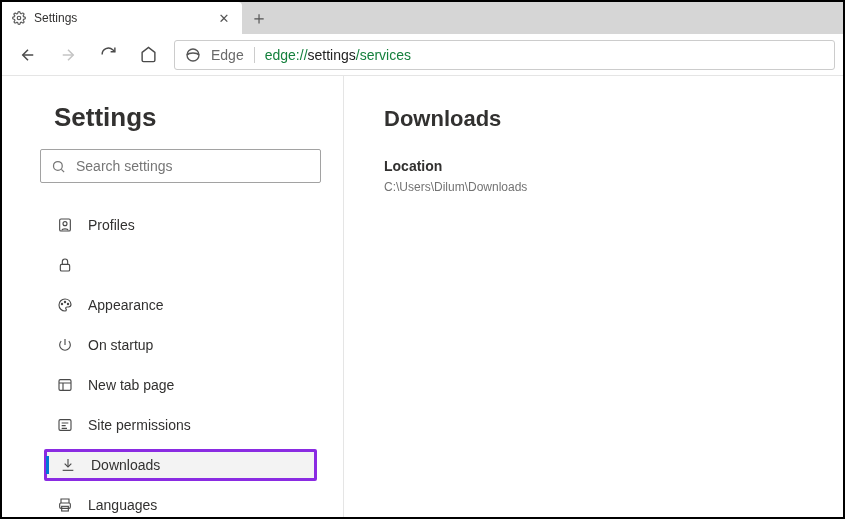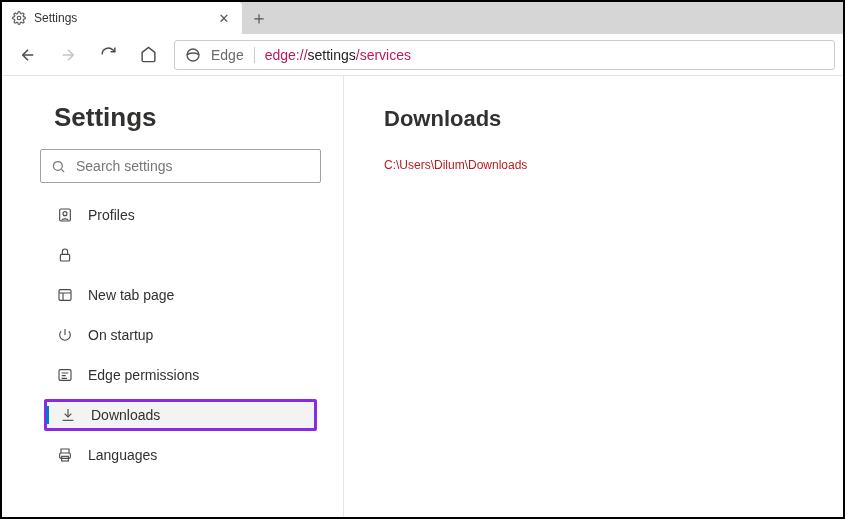--- a/index.html
+++ b/index.html
@@ -64,21 +64,21 @@
       display: flex;
       align-items: center;
       padding: 0 10px;
       gap: 10px;
       font-size: 14px;
       color: #6a6a6a;
     }
     .addressbar .divider {
       width: 1px; height: 16px; background: #ccc;
     }
-    .url-part { color: #be185d; }
+    .url-part { color: #15803d; }
     .url-bold { color: #222; }
     .content {
       display: flex;
       height: calc(100% - 72px);
     }
     .sidebar {
       width: 342px;
       border-right: 1px solid #e5e5e5;
       padding: 26px 22px 0 38px;
     }
@@ -89,21 +89,21 @@
       padding-left: 14px;
     }
     .search {
       height: 34px;
       border: 1px solid #a2a2a2;
       border-radius: 2px;
       display: flex;
       align-items: center;
       padding: 0 10px;
       gap: 10px;
-      margin-bottom: 12px;
+      margin-bottom: 22px;
       color: #767676;
     }
     .nav { display: flex; flex-direction: column; }
     .nav-item {
       height: 32px;
       display: flex;
       align-items: center;
       padding: 0 12px;
       gap: 14px;
       cursor: pointer;
@@ -132,21 +132,21 @@
       font-weight: 600;
       margin-bottom: 26px;
     }
     .section-label {
       font-size: 14px;
       font-weight: 600;
       margin-bottom: 6px;
     }
     .section-value {
       font-size: 12px;
-      color: #b91c1c;
+      color: #737373;
       margin-bottom: 36px;
     }
     .toggle-label {
       font-size: 14px;
       font-weight: 600;
     }
     svg { display:block; }
   </style>
 </head>
 <body>
@@ -231,43 +231,54 @@
         <span class="icn">
             <svg width="16" height="16" viewBox="0 0 24 24" fill="none" stroke="currentColor" stroke-width="1.7">
               <rect x="5" y="11" width="14" height="10" rx="2"></rect>
               <path d="M8 11V7a4 4 0 0 1 8 0v4"></path>
             </svg>
           </span>
       </div>
       <div class="nav-item">
         <span class="icn">
             <svg width="16" height="16" viewBox="0 0 24 24" fill="none" stroke="currentColor" stroke-width="1.7">
+              <path d="M12 3a9 9 0 1 0 0 18c1.5 0 2-1 2-2s-1-1-1-2 1-2 2-2h2a4 4 0 0 0 4-4 9 9 0 0 0-9-8z"></path>
+              <circle cx="7.5" cy="10.5" r="1"></circle>
+              <circle cx="12" cy="7.5" r="1"></circle>
+              <circle cx="16.5" cy="10.5" r="1"></circle>
+            </svg>
+          </span>
+        <span>Appearance</span>
+      </div>
+      <div class="nav-item">
+        <span class="icn">
+            <svg width="16" height="16" viewBox="0 0 24 24" fill="none" stroke="currentColor" stroke-width="1.7">
+              <path d="M12 3v9"></path>
+              <path d="M6.3 6.3a8 8 0 1 0 11.4 0"></path>
+            </svg>
+          </span>
+        <span>On startup</span>
+      </div>
+      <div class="nav-item">
+        <span class="icn">
+            <svg width="16" height="16" viewBox="0 0 24 24" fill="none" stroke="currentColor" stroke-width="1.7">
               <rect x="3" y="4" width="18" height="16" rx="2"></rect>
               <path d="M3 9h18M9 9v11"></path>
             </svg>
           </span>
         <span>New tab page</span>
       </div>
       <div class="nav-item">
         <span class="icn">
             <svg width="16" height="16" viewBox="0 0 24 24" fill="none" stroke="currentColor" stroke-width="1.7">
-              <path d="M12 3v9"></path>
-              <path d="M6.3 6.3a8 8 0 1 0 11.4 0"></path>
-            </svg>
-          </span>
-        <span>On startup</span>
-      </div>
-      <div class="nav-item">
-        <span class="icn">
-            <svg width="16" height="16" viewBox="0 0 24 24" fill="none" stroke="currentColor" stroke-width="1.7">
               <rect x="3" y="4" width="18" height="16" rx="2"></rect>
               <path d="M7 9h10M7 13h6M7 17h8"></path>
             </svg>
           </span>
-        <span>Edge permissions</span>
+        <span>Site permissions</span>
       </div>
       <div class="nav-item active">
         <span class="icn">
             <svg width="16" height="16" viewBox="0 0 24 24" fill="none" stroke="currentColor" stroke-width="1.7">
               <path d="M12 3v12"></path>
               <path d="M7 10l5 5 5-5"></path>
               <path d="M4 20h16"></path>
             </svg>
           </span>
         <span>Downloads</span>
@@ -280,15 +291,16 @@
               <rect x="7" y="14" width="10" height="7"></rect>
             </svg>
           </span>
         <span>Languages</span>
       </div>
     </div>
   </div>
 
   <div class="main">
     <h1>Downloads</h1>
+    <div class="section-label">Location</div>
     <div class="section-value">C:\Users\Dilum\Downloads</div>
   </div>
 </div>
 
 </body></html>

